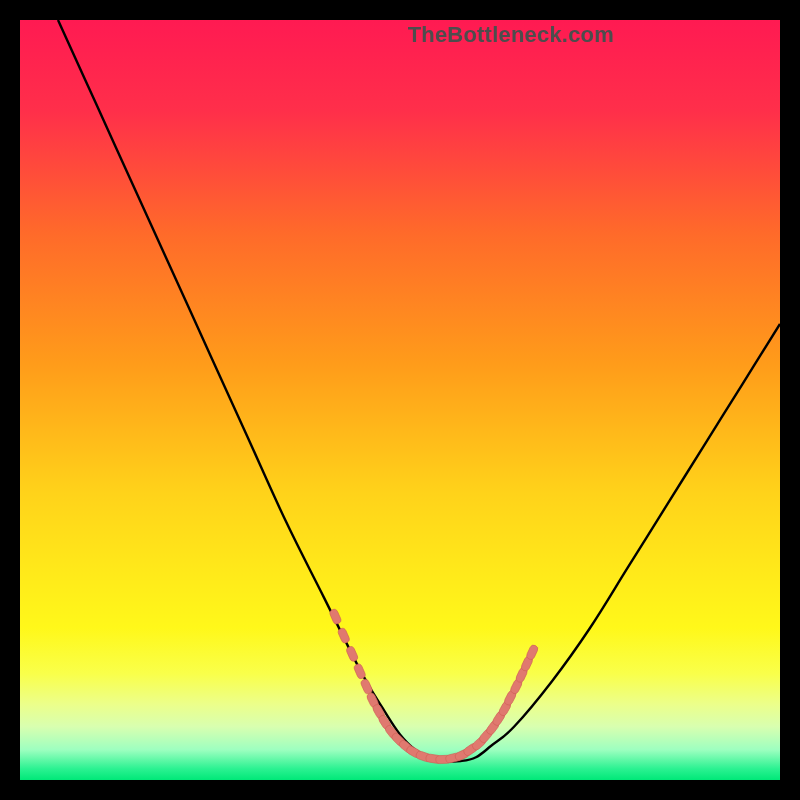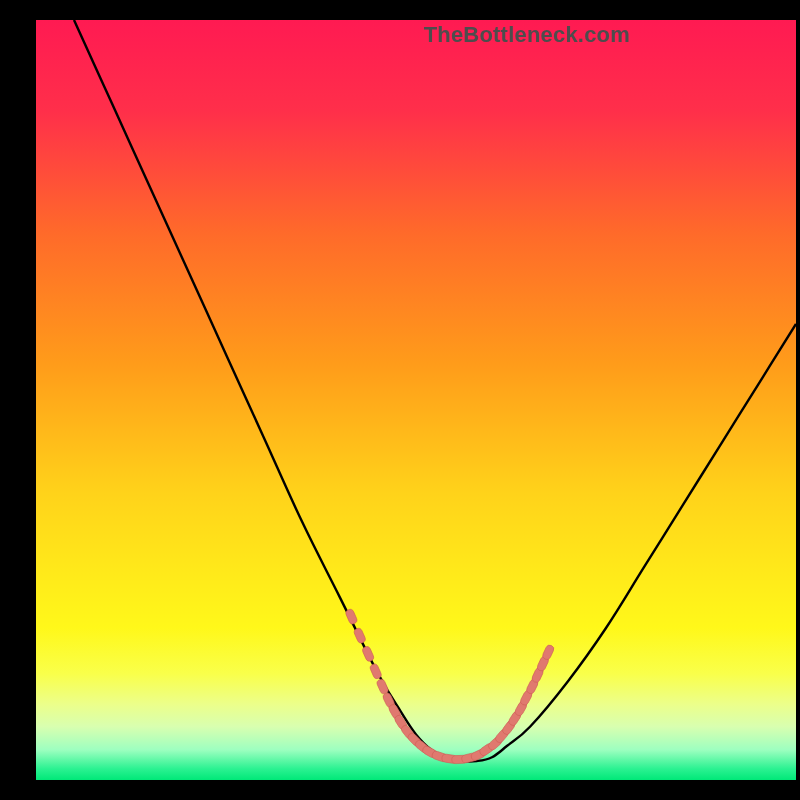--- a/index.html
+++ b/index.html
@@ -6,21 +6,21 @@
     margin: 0;
     padding: 0;
     width: 800px;
     height: 800px;
     background: #000;
     overflow: hidden;
     font-family: Arial, Helvetica, sans-serif;
   }
   .frame {
     position: absolute;
-    left: 36px;
+    left: 20px;
     top: 20px;
     width: 602px;
     height: 760px;
     background: #000;
   }
   .plot-wrap {
     position: absolute;
     left: 0;
     top: 0;
     width: 760px;

